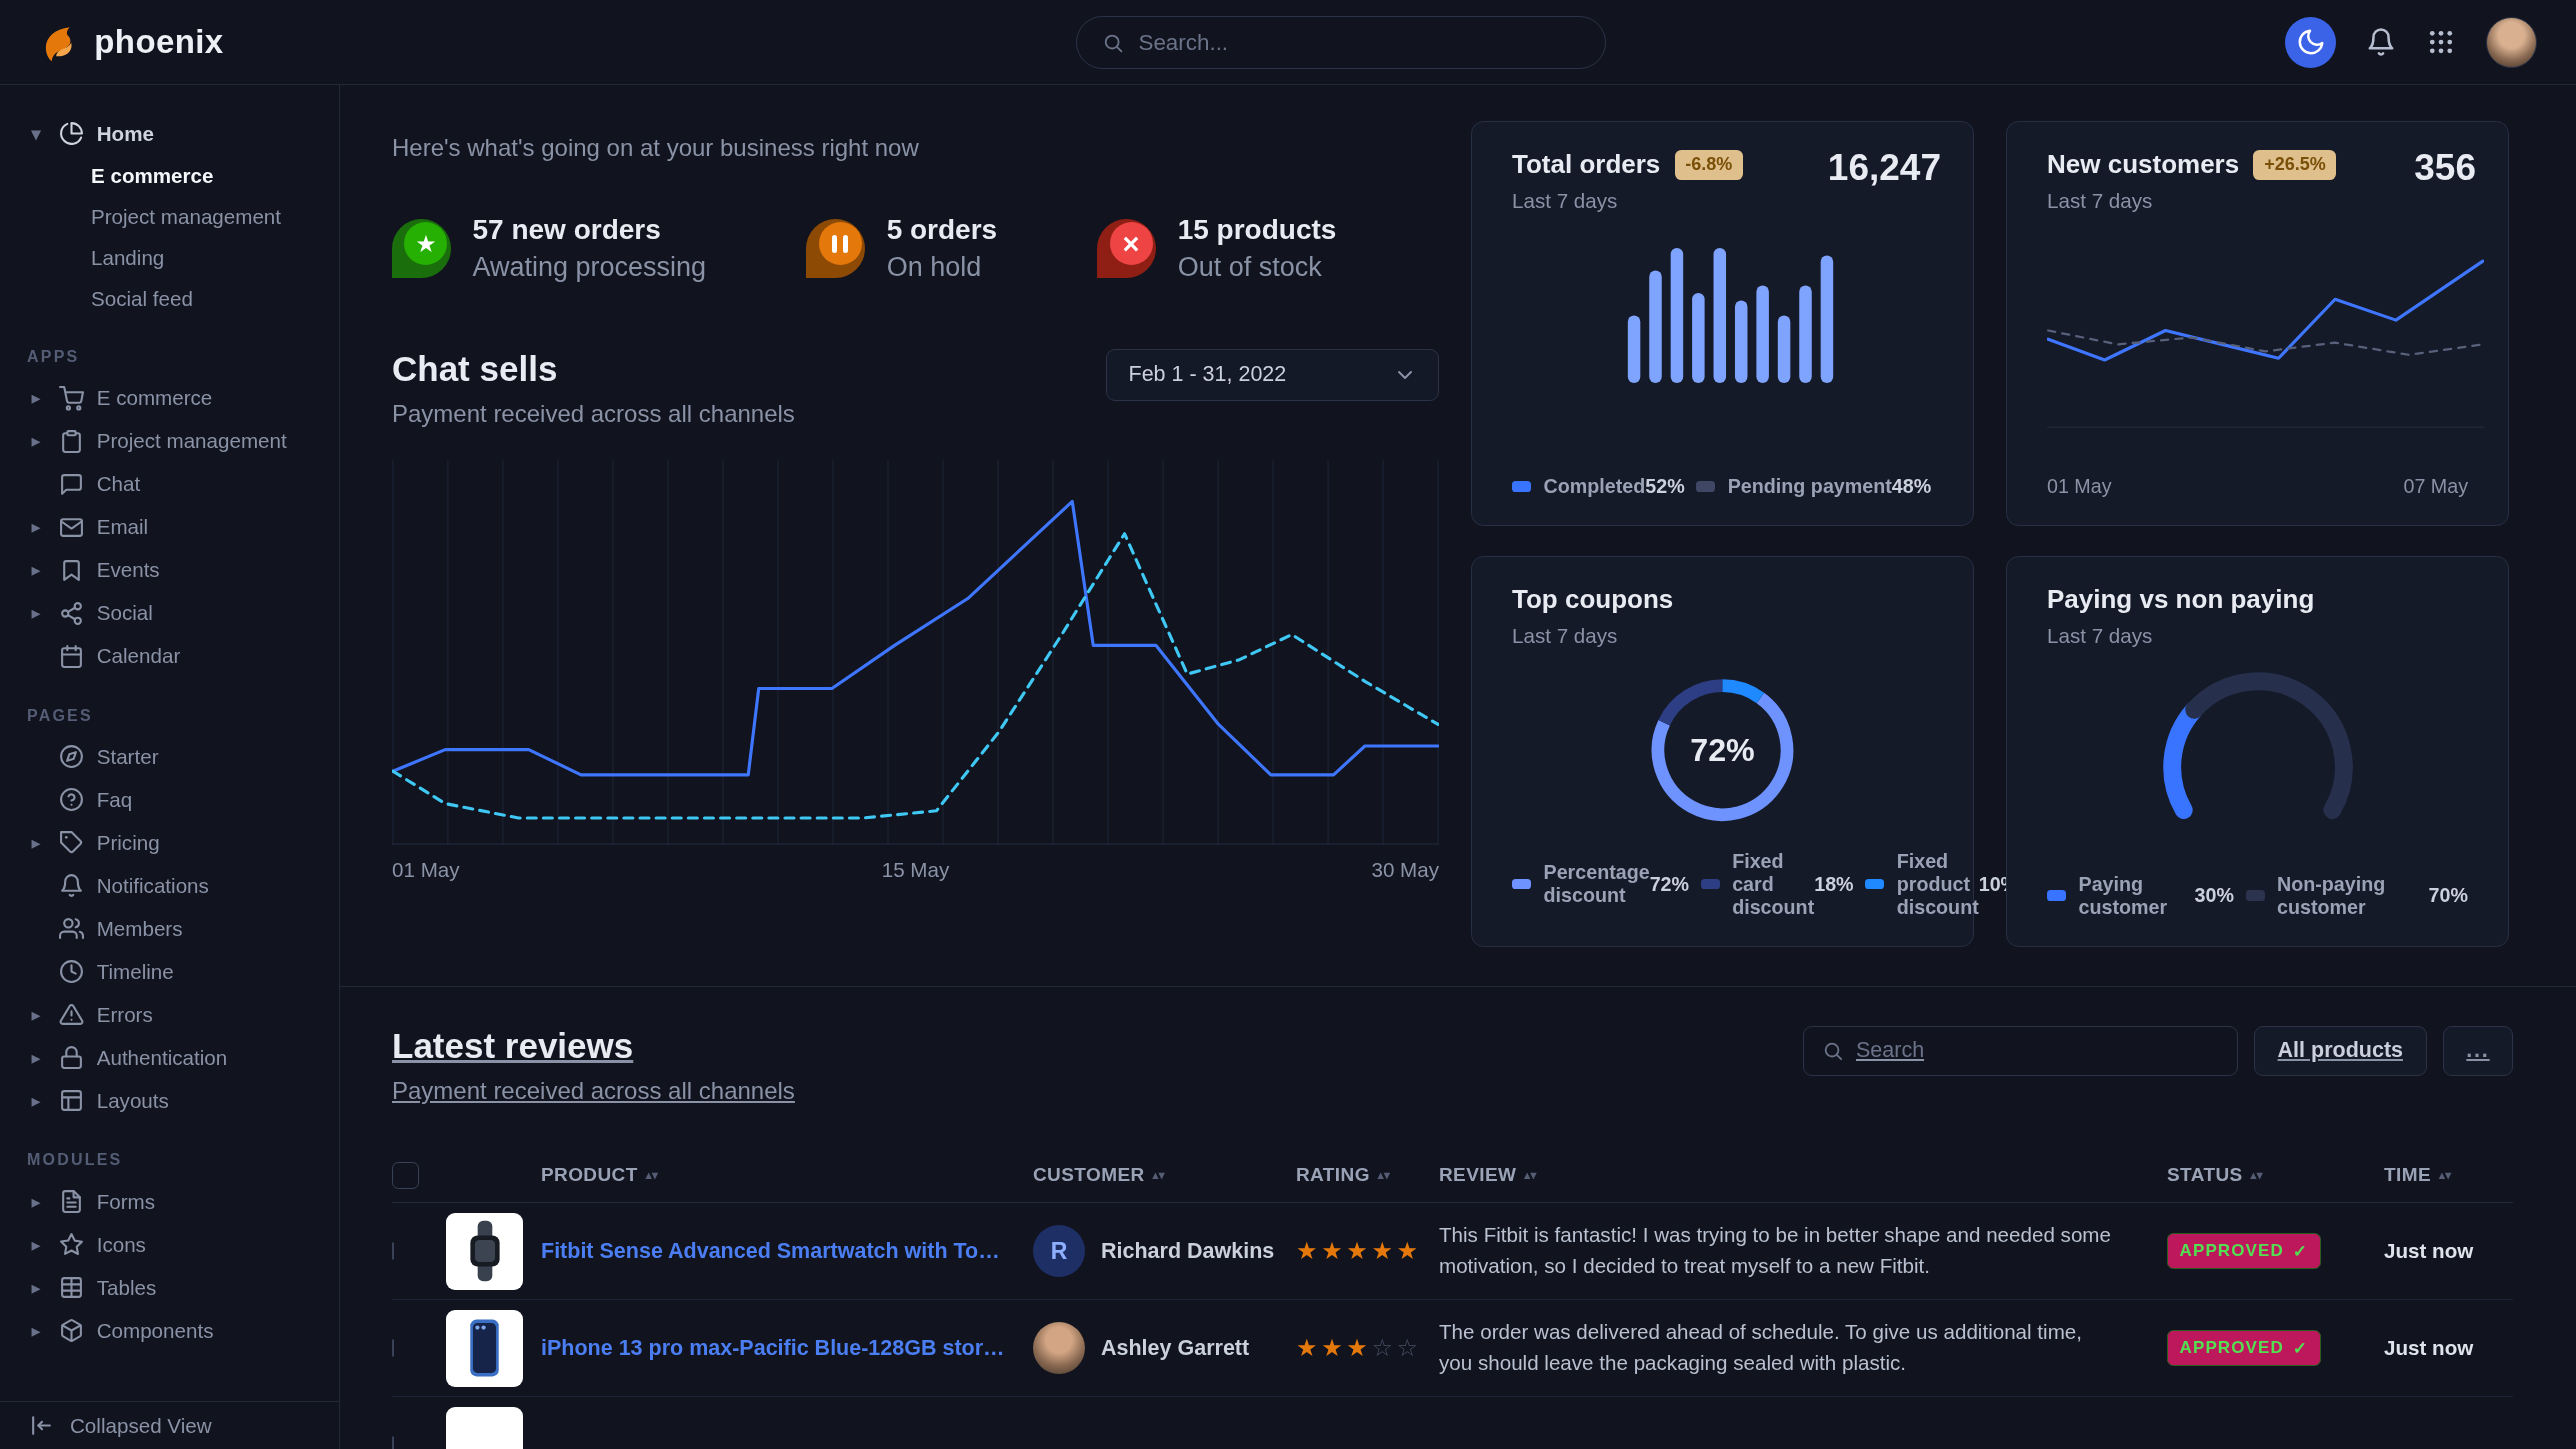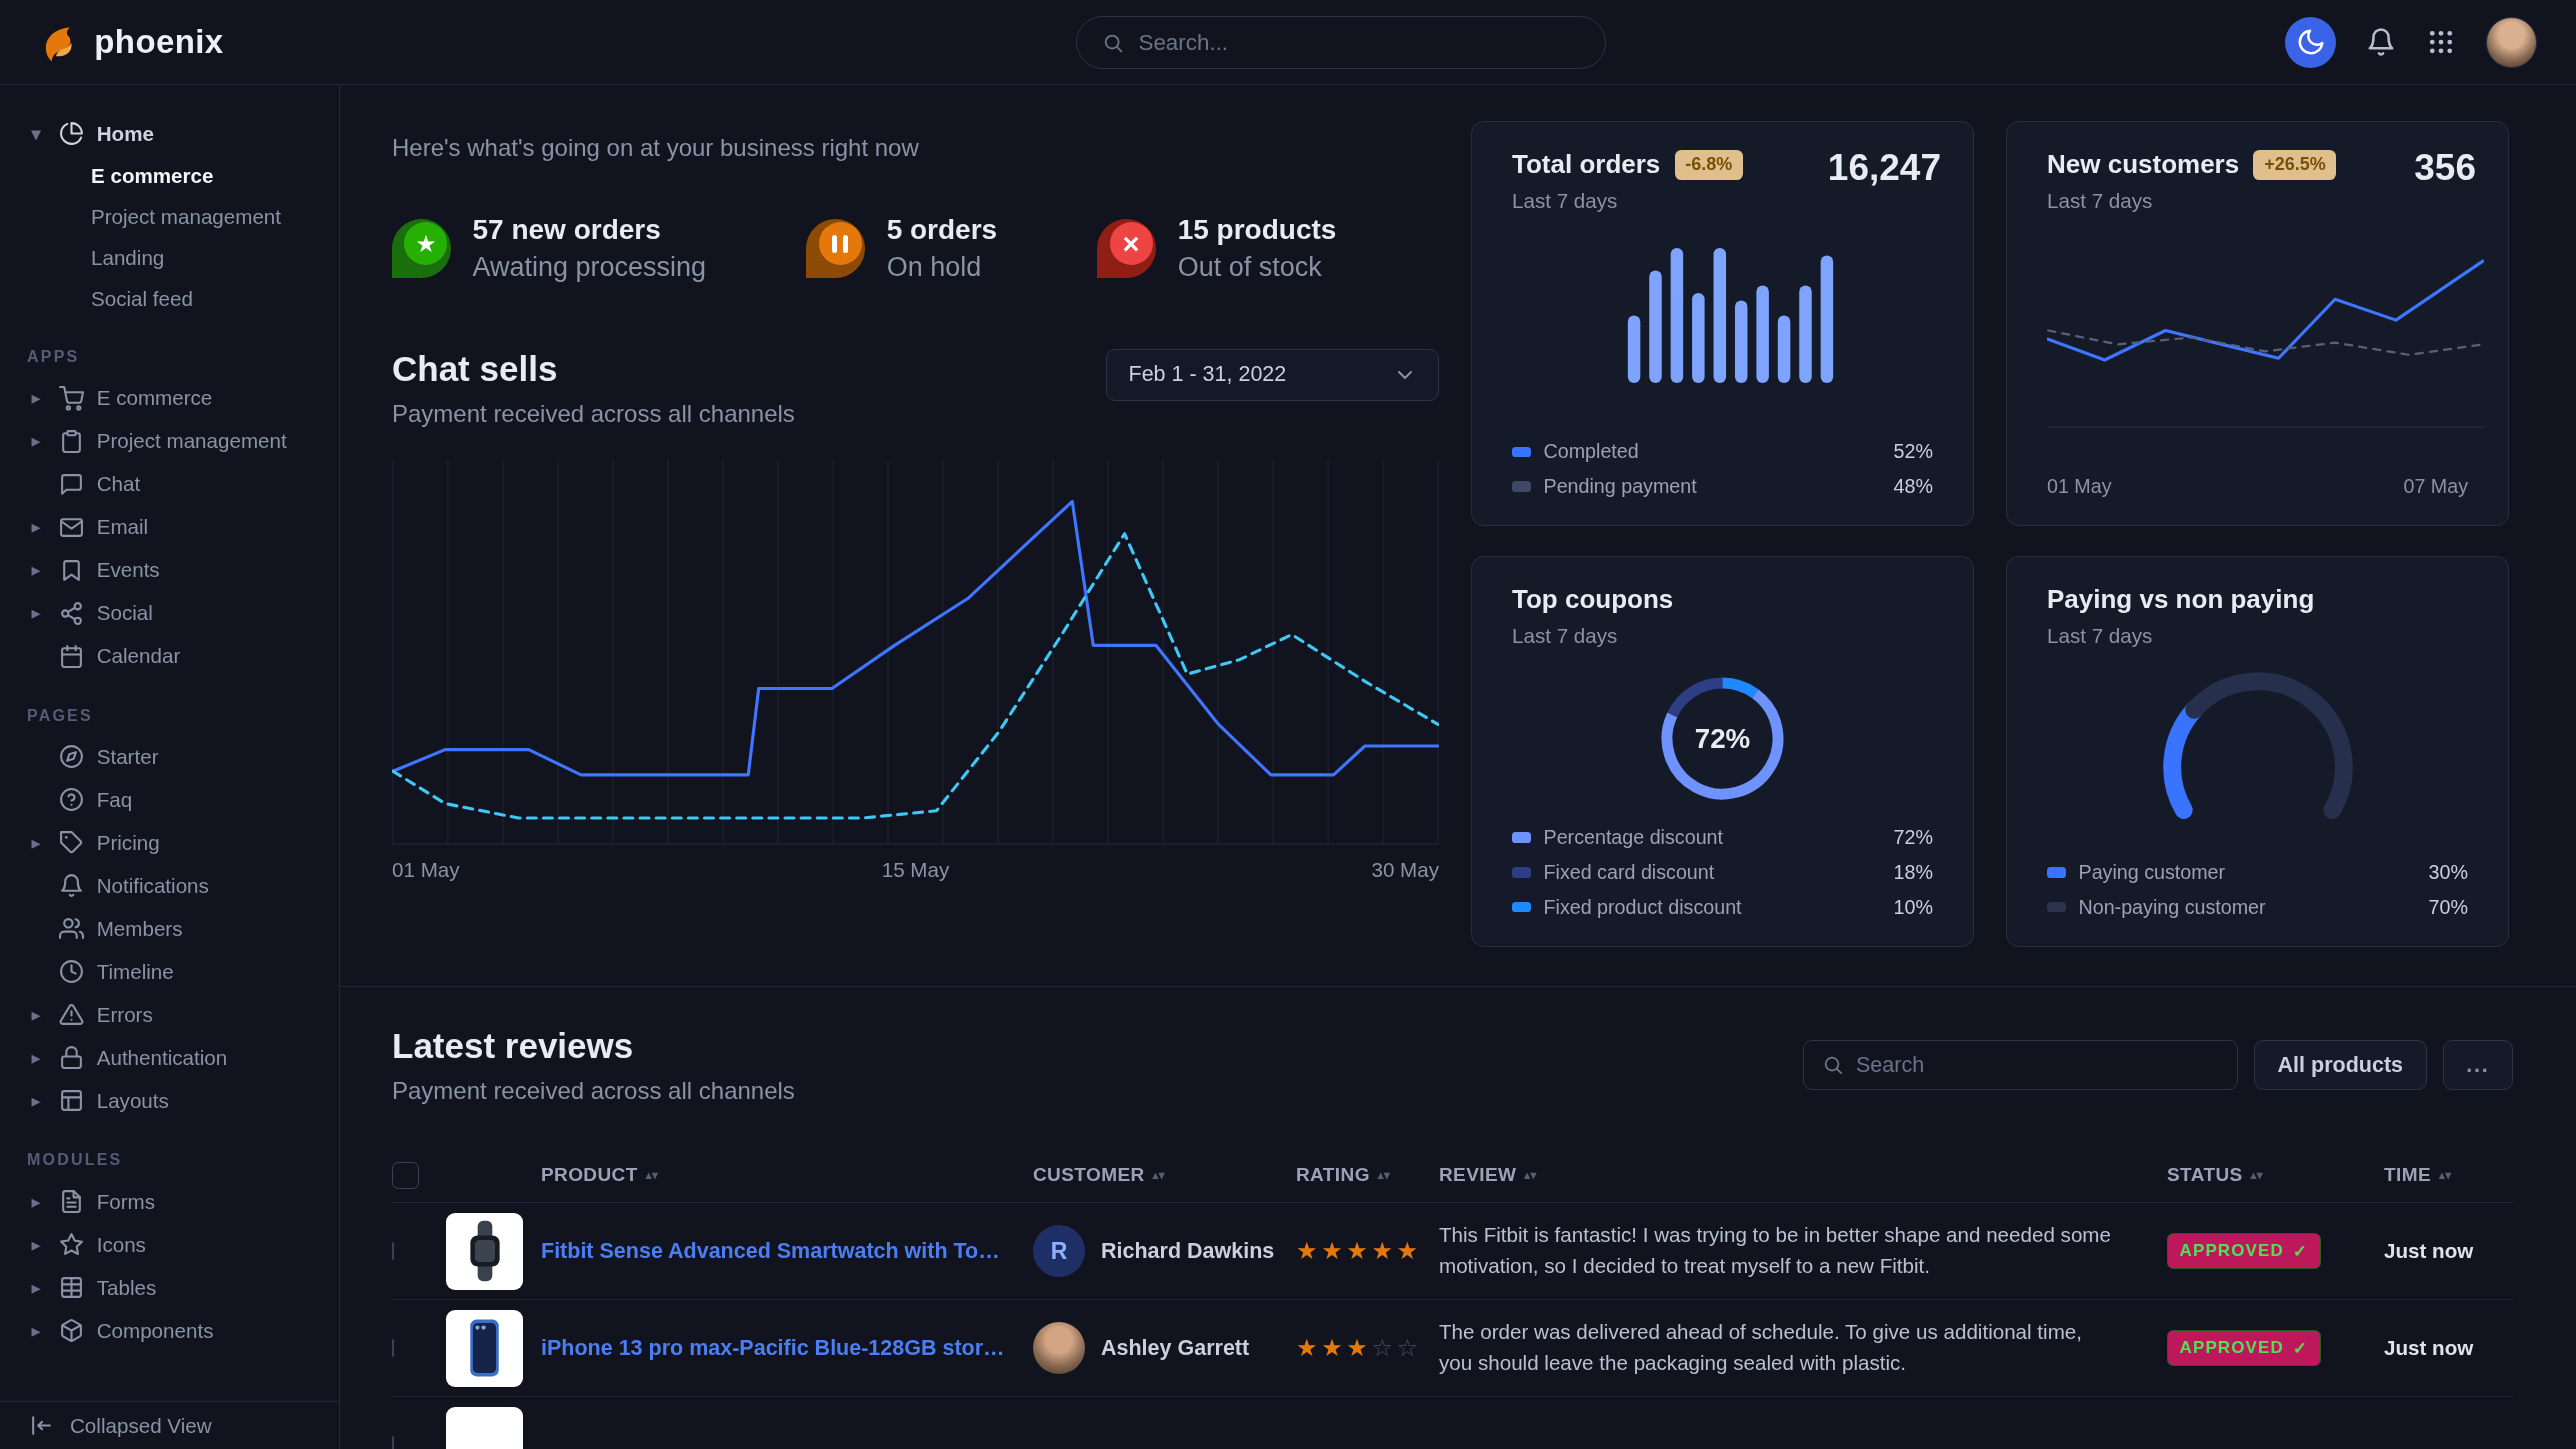--- a/index.html
+++ b/index.html
@@ -54,29 +54,29 @@
   #main-chart { display:block; margin-top:32px; }
   .x-labels { display:flex; justify-content:space-between; font-size:20.6px; color:#8a92a6; margin-top:12.5px; }
   
   .cards-grid { flex:1; display:grid; grid-template-columns:503px 503px; grid-template-rows:405px 391px; gap:29.5px 32px; }
   .card { background:#151a28; border:0.9px solid #272f44; border-radius:12.5px; padding:27px 40px; position:relative; display:flex; flex-direction:column; }
   .card-title-row { display:flex; align-items:center; gap:14.3px; }
   .card-title { font-size:26px; font-weight:700; color:#e9ebf2; }
   .badge-warn { font-size:18px; font-weight:700; color:#7a4f08; background:#dfc08c; border-radius:6.3px; padding:4.5px 10.7px; }
   .card-value { position:absolute; right:32px; top:25px; font-size:37px; font-weight:700; color:#e9ebf2; }
   .period { font-size:20.6px; color:#8a92a6; margin-top:9px; }
-  .legend { margin-top:auto; display:flex; flex-direction:column; gap:11.6px; }
+  .legend { margin-top:auto; display:flex; flex-direction:row; gap:11.6px;font-weight:bold; }
   .legend-row { display:flex; align-items:center; font-size:19.7px; color:#9aa2b6; }
   .swatch { width:19px; height:10.7px; border-radius:3.6px; margin-right:12.5px; flex:none; }
   .legend-val { margin-left:auto; color:#cbd0dd; }
   .card-chart { display:block; margin:19.7px auto 16px; }
   .mini-x-labels { display:flex; justify-content:space-between; font-size:19.7px; color:#8a92a6; margin-top:auto; }
   
   .divider { border:none; border-top:0.9px solid #222838; margin:39px -63px 0 -52px; }
-  .reviews-head { display:flex; justify-content:space-between; align-items:center; margin-top:39px; }
+  .reviews-head { display:flex; justify-content:space-between; align-items:flex-start; margin-top:39px;text-decoration:underline; }
   .reviews-controls { display:flex; gap:16px; align-items:center; }
   .rev-search { width:435px; height:50px; border:0.9px solid #2c3346; border-radius:9px; display:flex; align-items:center; gap:12.5px; padding:0 18px; color:#6b7389; }
   .rev-search input { background:transparent; border:none; outline:none; color:#cbd0dd; font-size:21.5px; width:100%; font-family:inherit; }
   .rev-search input::placeholder { color:#6b7389; }
   .btn { height:50px; border:0.9px solid #2c3346; border-radius:9px; background:#151a28; color:#cbd0dd; font-size:21.5px; font-weight:600; padding:0 23px; cursor:pointer; font-family:inherit; }
   .btn-more { width:70px; color:#8a92a6; letter-spacing:1.8px; padding:0; }
   .r-table { margin-top:43px; }
   .t-header, .t-row { display:grid; grid-template-columns:54px 95px 492px 263px 143px 728px 217px 126px; align-items:center; }
   .t-header { height:55px; font-size:19px; font-weight:700; color:#9aa2b6; border-bottom:0.9px solid #232a3d; letter-spacing:0.4px; }
   .th { display:flex; align-items:center; }

